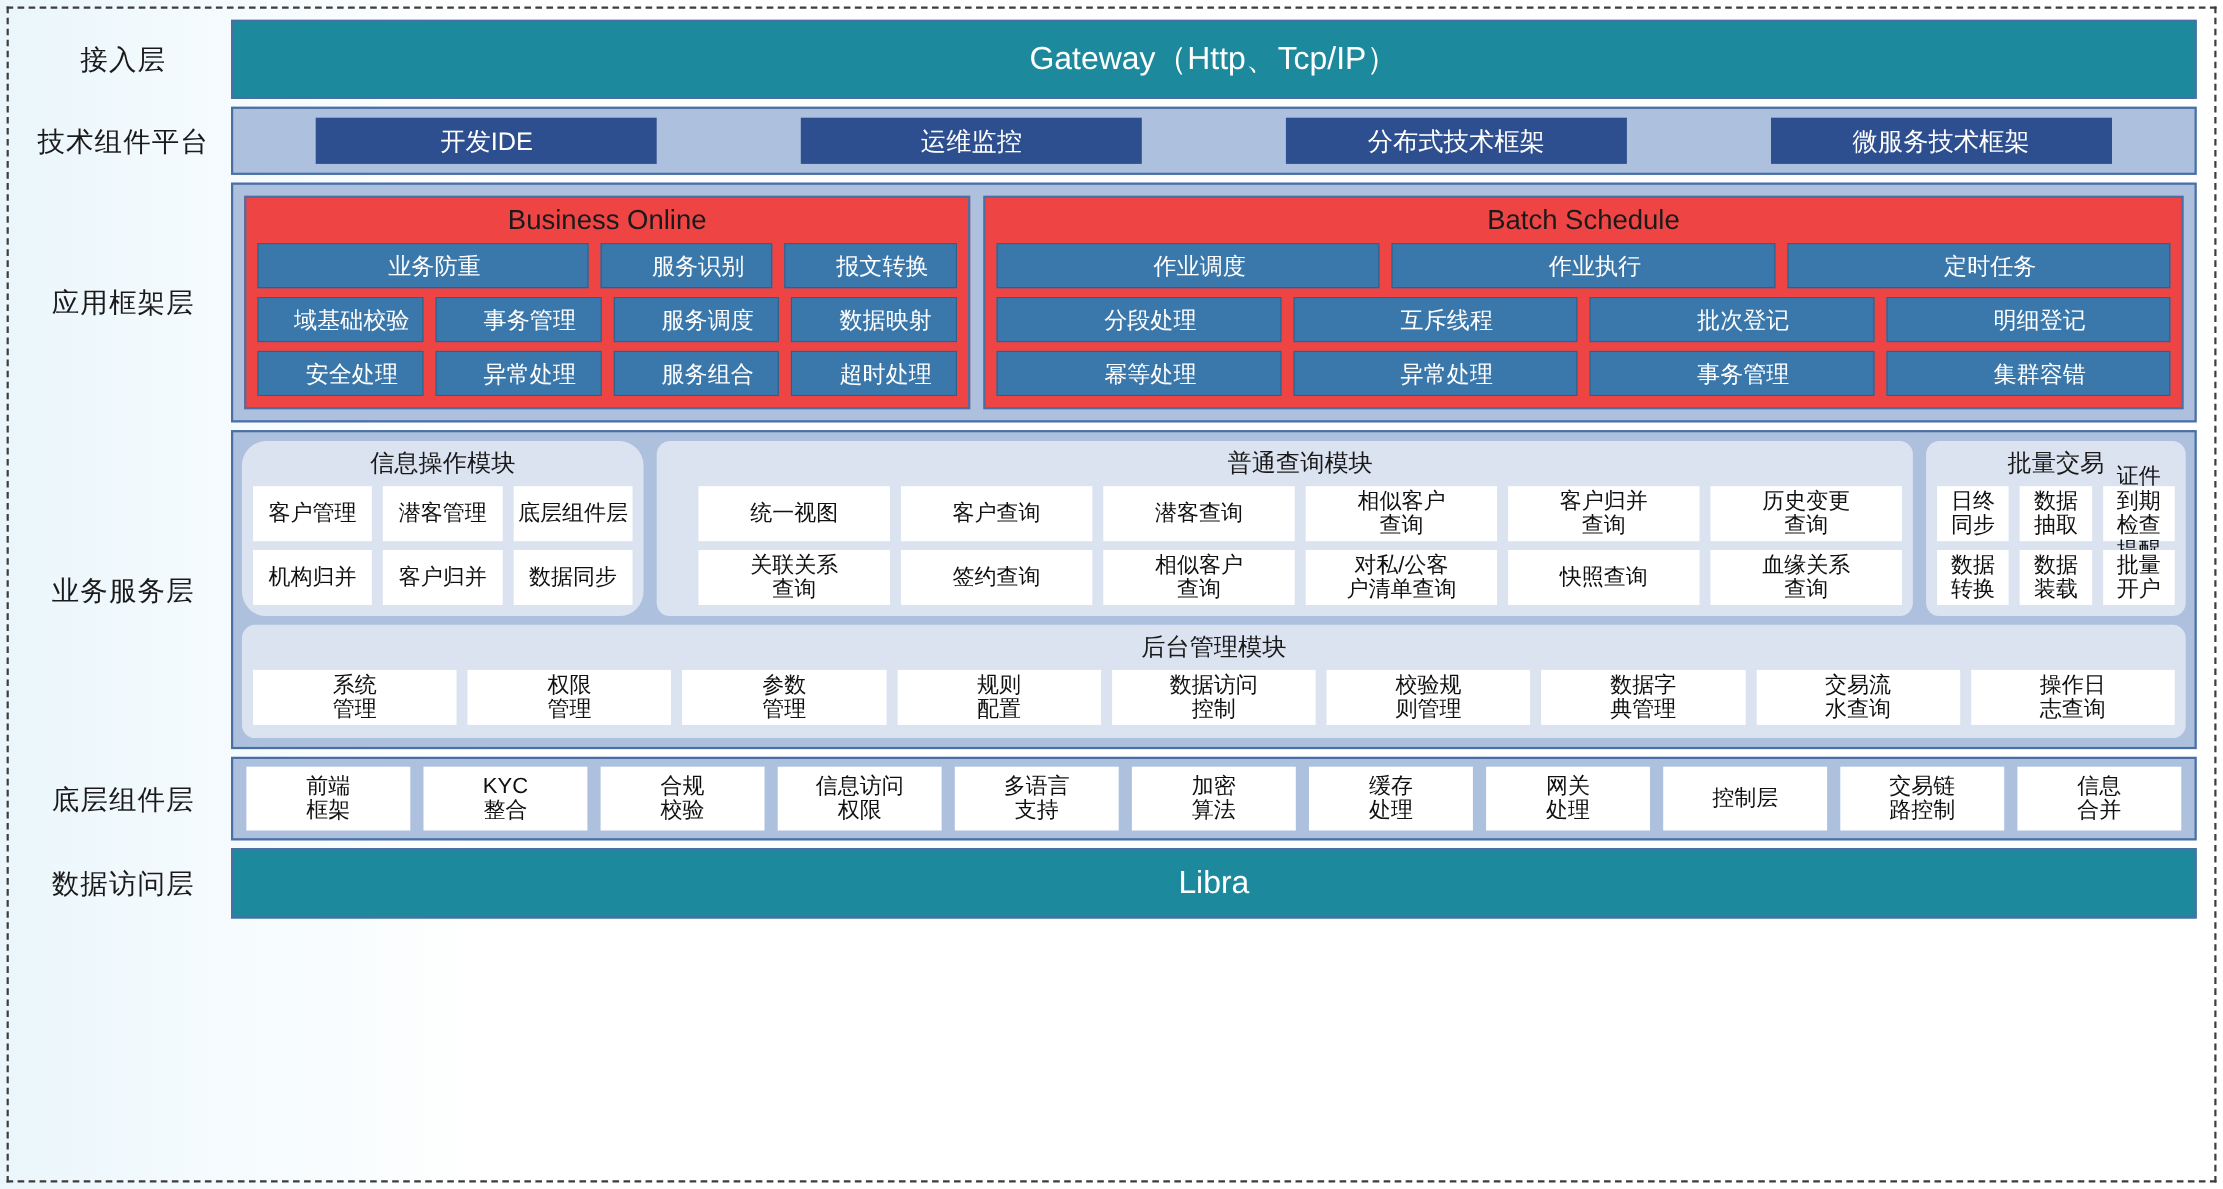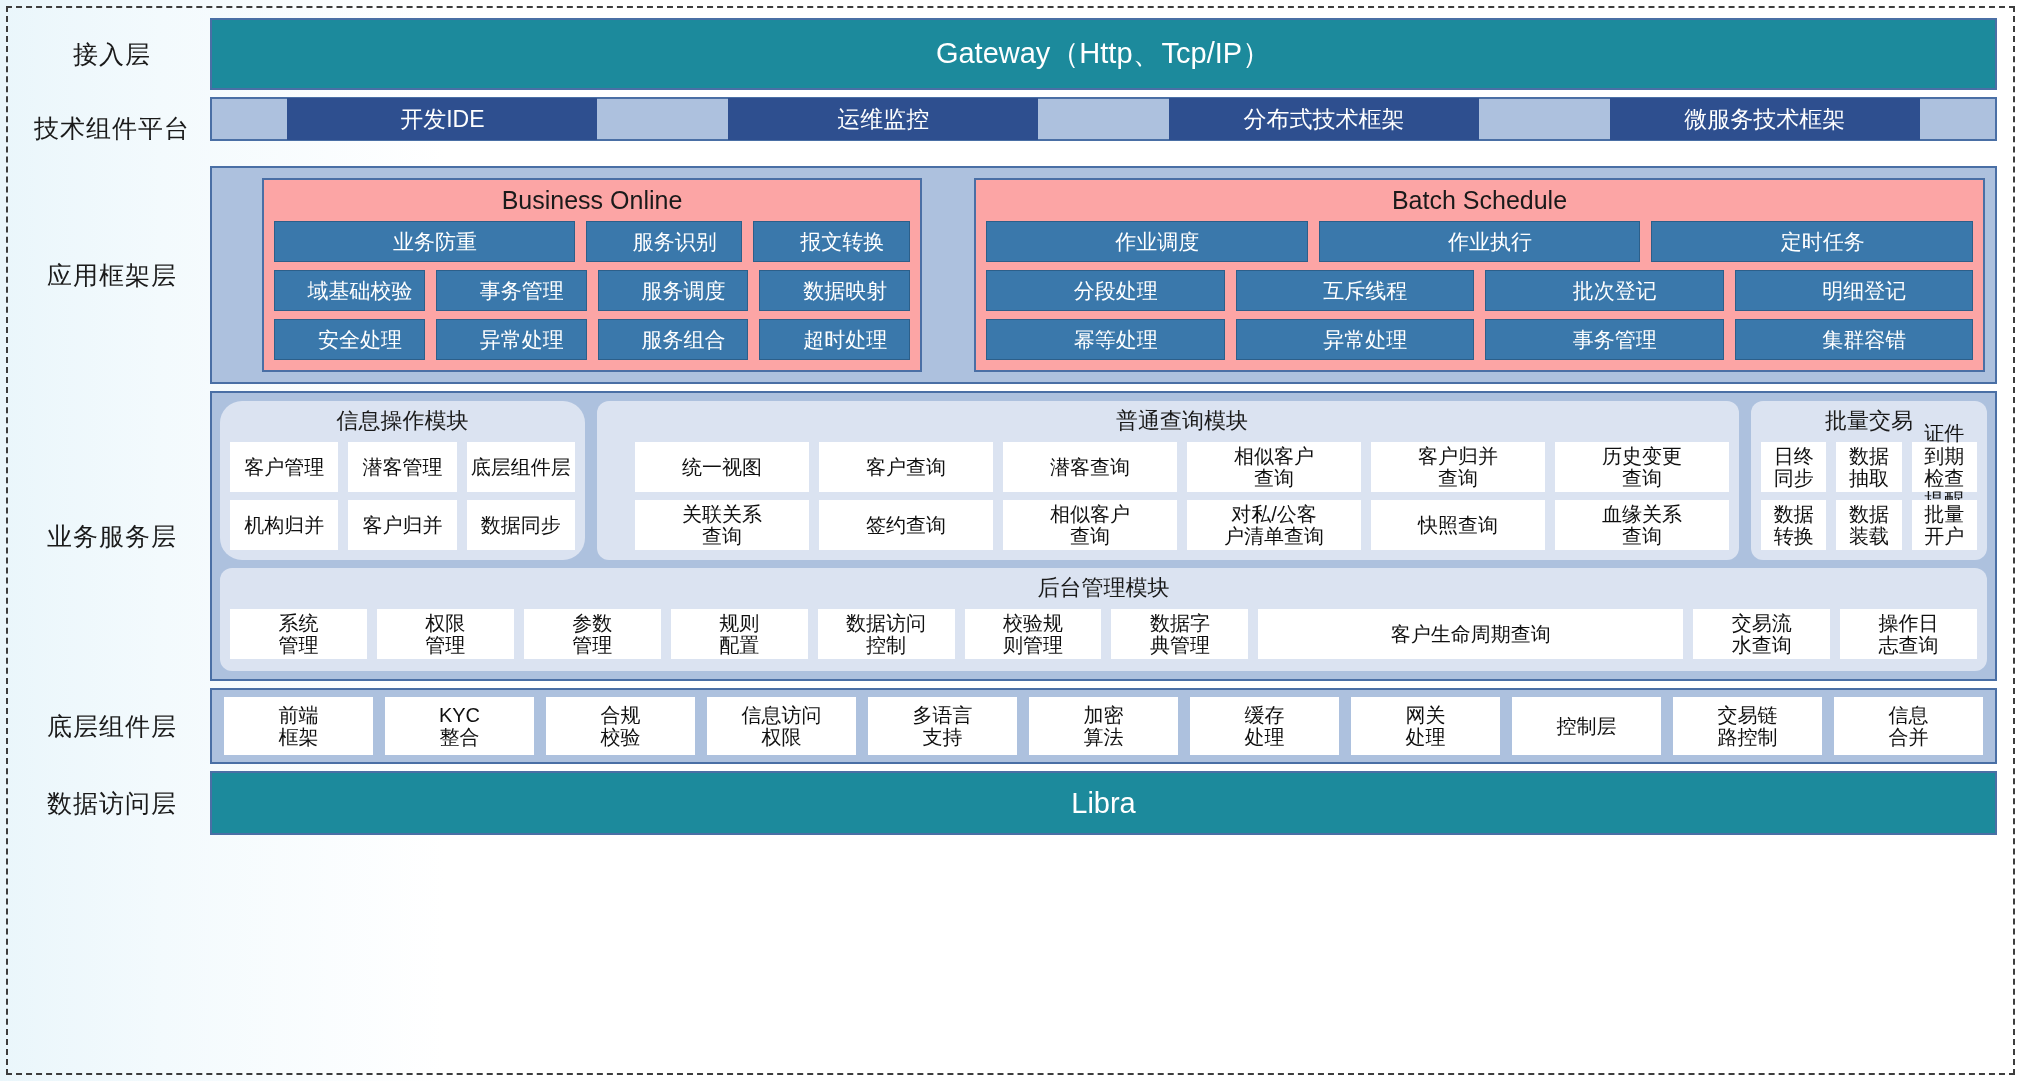--- a/index.html
+++ b/index.html
@@ -65,21 +65,21 @@
   .teal-libra { height: 64px; }
 
   
   .tech-panel {
     flex: 1 1 auto;
     background: #adc1de;
     border: 2px solid #4a6fa5;
     display: flex;
     align-items: center;
     justify-content: space-around;
-    height: 44px;
+    height: 62px;
     padding: 0 10px;
     box-sizing: border-box;
   }
   .tech-chip {
     background: #2e4f8f;
     color: #ffffff;
     font-size: 23px;
     width: 310px;
     height: 42px;
     display: flex;
@@ -92,27 +92,26 @@
   .app-panel {
     flex: 1 1 auto;
     background: #adc1de;
     border: 2px solid #4a6fa5;
     display: flex;
     gap: 12px;
     padding: 10px;
     box-sizing: border-box;
   }
   .app-group {
-    background: #fca5a5;
+    background: #ef4444;
     border: 2px solid #4a6fa5;
     padding: 6px 10px 10px 10px;
     box-sizing: border-box;
     display: flex;
     flex-direction: column;
-    margin-left: 40px;
   }
   .app-group.online { flex: 0 0 660px; }
   .app-group.batch { flex: 1 1 auto; }
   .group-title {
     text-align: center;
     font-size: 25px;
     color: #1a1a1a;
     margin-bottom: 6px;
   }
   .grid-rows { display: flex; flex-direction: column; gap: 8px; }
@@ -369,21 +368,20 @@
               <div class="wbox">参数
 管理</div>
               <div class="wbox">规则
 配置</div>
               <div class="wbox">数据访问
 控制</div>
               <div class="wbox">校验规
 则管理</div>
               <div class="wbox">数据字
 典管理</div>
-              <div class="wbox w-wide">客户生命周期查询</div>
               <div class="wbox">交易流
 水查询</div>
               <div class="wbox">操作日
 志查询</div>
             </div>
           </div>
 
         </div>
       </div>
     </div>

